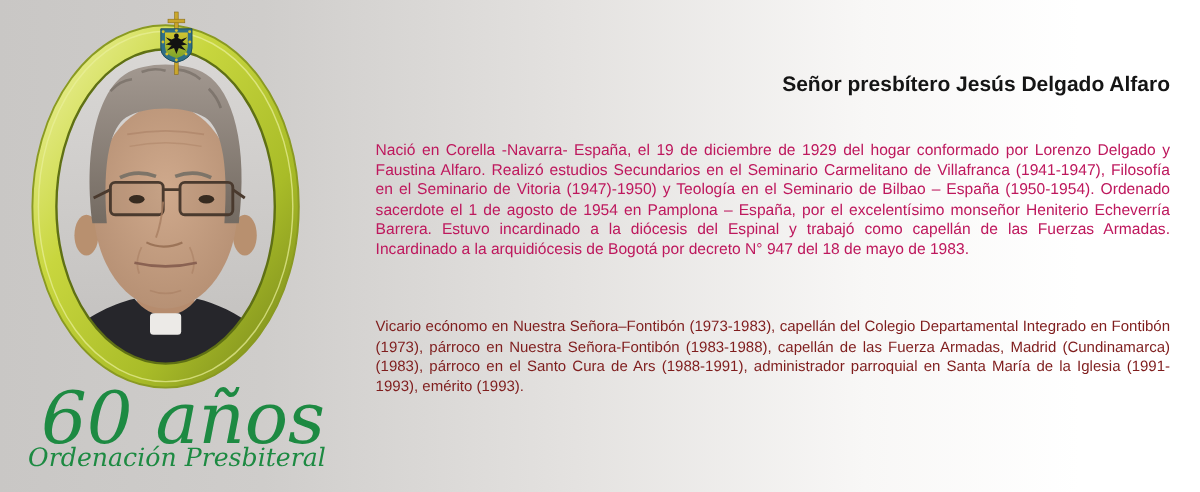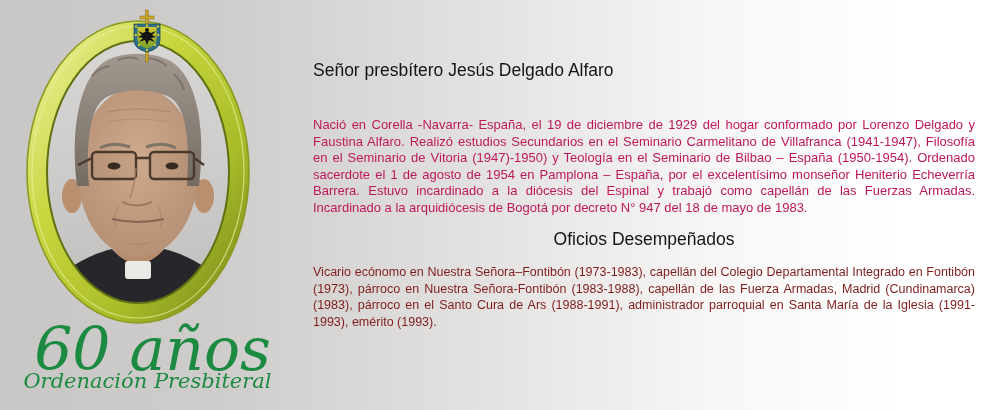--- a/index.html
+++ b/index.html
@@ -21,21 +21,21 @@
   .anniv-sub{
     position:absolute;left:10px;top:370px;width:275px;
     text-align:center;
     font-family:"DejaVu Serif",serif;font-style:italic;
     font-size:21px;line-height:1.1;color:#1d8a42;
   }
   
   .content{position:absolute;left:313px;top:0;width:662px;height:410px;}
   .page-title{
     position:absolute;top:60px;left:0;width:100%;
-    text-align:left;font-size:17.5px;font-weight:400;color:#151515;
+    text-align:right;font-size:17.5px;font-weight:700;color:#151515;
   }
   .bio-text{
     position:absolute;top:117px;left:0;width:100%;
     font-size:13px;line-height:16.6px;color:#be185d;
     text-align:justify;
   }
   .section-heading{
     position:absolute;top:229px;left:0;width:100%;
     text-align:center;font-size:17.5px;font-weight:400;color:#151515;
   }
@@ -152,17 +152,16 @@
       </g>
     </svg>
   </div>
 
   <div class="anniv-years">60 años</div>
   <div class="anniv-sub">Ordenación Presbiteral</div>
 
   <div class="content">
     <div class="page-title">Señor presbítero Jesús Delgado Alfaro</div>
     <div class="bio-text">Nació en Corella -Navarra- España, el 19 de diciembre de 1929 del hogar conformado por Lorenzo Delgado y Faustina Alfaro. Realizó estudios Secundarios en el Seminario Carmelitano de Villafranca (1941-1947), Filosofía en el Seminario de Vitoria (1947)-1950) y Teología en el Seminario de Bilbao – España (1950-1954). Ordenado sacerdote el 1 de agosto de 1954 en Pamplona – España, por el excelentísimo monseñor Heniterio Echeverría Barrera. Estuvo incardinado a la diócesis del Espinal y trabajó como capellán de las Fuerzas Armadas. Incardinado a la arquidiócesis de Bogotá por decreto N° 947 del 18 de mayo de 1983.</div>
-    <div class="section-heading">Oficios Desempeñados</div>
     <div class="offices-text">Vicario ecónomo en Nuestra Señora–Fontibón (1973-1983), capellán del Colegio Departamental Integrado en Fontibón (1973), párroco en Nuestra Señora-Fontibón (1983-1988), capellán de las Fuerza Armadas, Madrid (Cundinamarca) (1983), párroco en el Santo Cura de Ars (1988-1991), administrador parroquial en Santa María de la Iglesia (1991-1993), emérito (1993).</div>
   </div>
 
 </div>
 
 </body></html>

